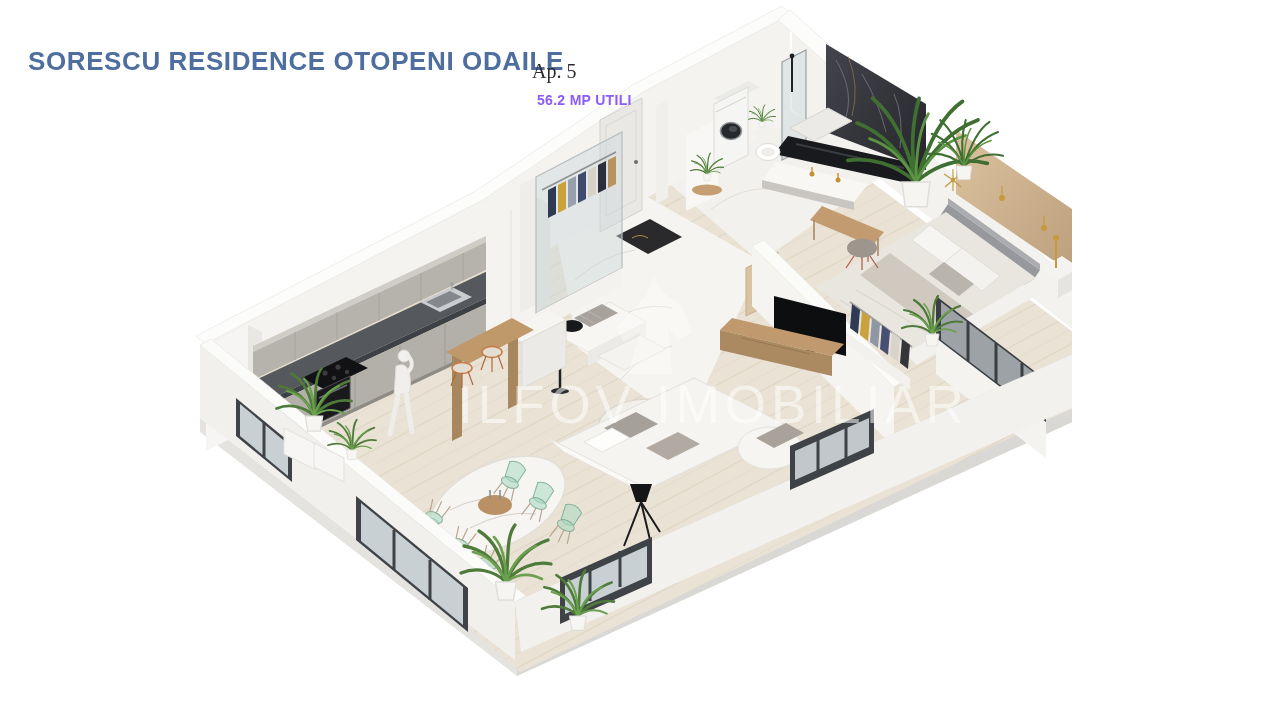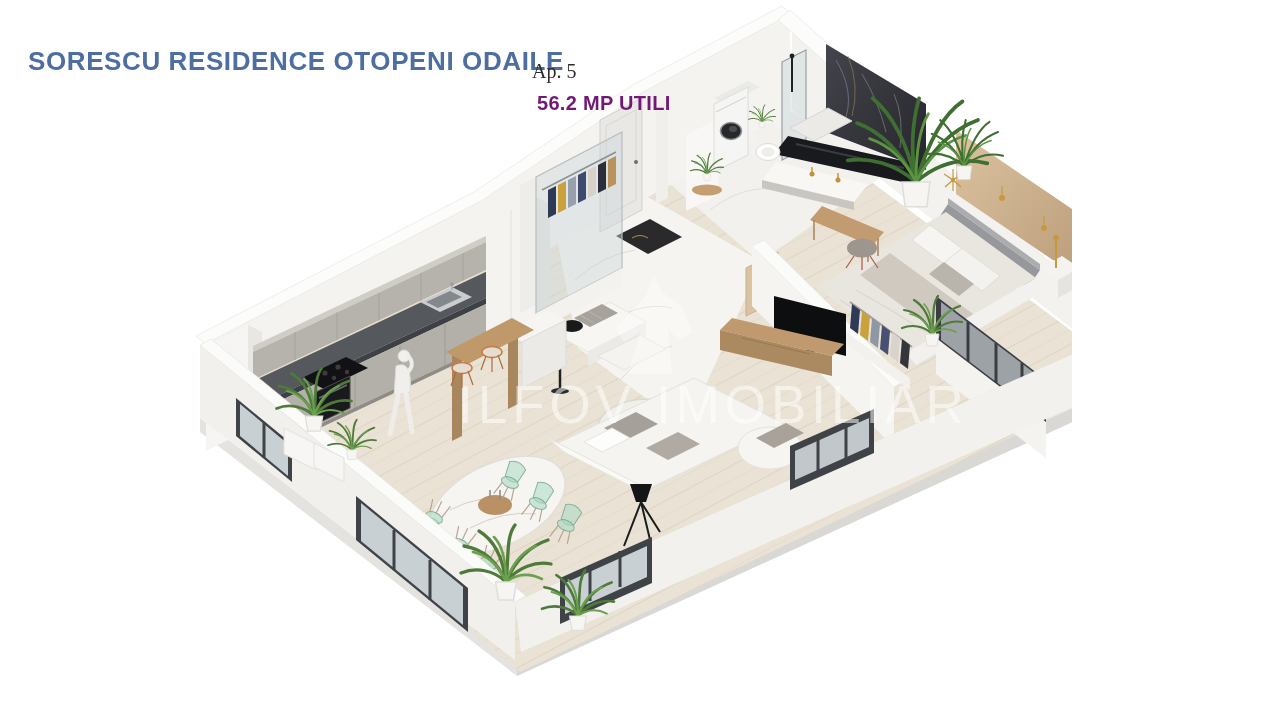--- a/index.html
+++ b/index.html
@@ -3,22 +3,22 @@
 <meta charset="utf-8">
 <style>
   html,body{margin:0;padding:0;background:#fff;}
   .stage{position:relative;width:1072px;height:714px;background:#ffffff;overflow:hidden;
          font-family:"Liberation Sans","DejaVu Sans",sans-serif;}
   .stage svg.plan{position:absolute;left:0;top:0;}
   .page-title{position:absolute;left:28px;top:46px;font-size:26px;font-weight:600;
               letter-spacing:.6px;color:#4d6e9e;white-space:nowrap;}
   .ap-label{position:absolute;left:532px;top:60px;font-size:20px;color:#2b2b2b;
             font-family:"Liberation Serif","DejaVu Serif",serif;}
-  .area-label{position:absolute;left:537px;top:92px;font-size:20px;font-weight:700;
-              letter-spacing:.3px;color:#701a75;}
+  .area-label{position:absolute;left:537px;top:92px;font-size:14px;font-weight:700;
+              letter-spacing:.3px;color:#8b5cf6;}
   .price-label{position:absolute;right:34px;top:636px;font-size:28px;font-weight:700;
                letter-spacing:.2px;color:#e5201e;white-space:nowrap;}
   .wm-brand{position:absolute;left:458px;top:374px;font-size:53px;font-weight:400;
             letter-spacing:5px;color:rgba(255,255,255,.52);white-space:nowrap;}
   .wm-slogan{position:absolute;left:554px;top:421px;font-size:25px;letter-spacing:2px;
              color:rgba(255,255,255,.5);white-space:nowrap;}
   .wm-logo{position:absolute;left:598px;top:270px;}
 </style>
 </head>
 <body>

